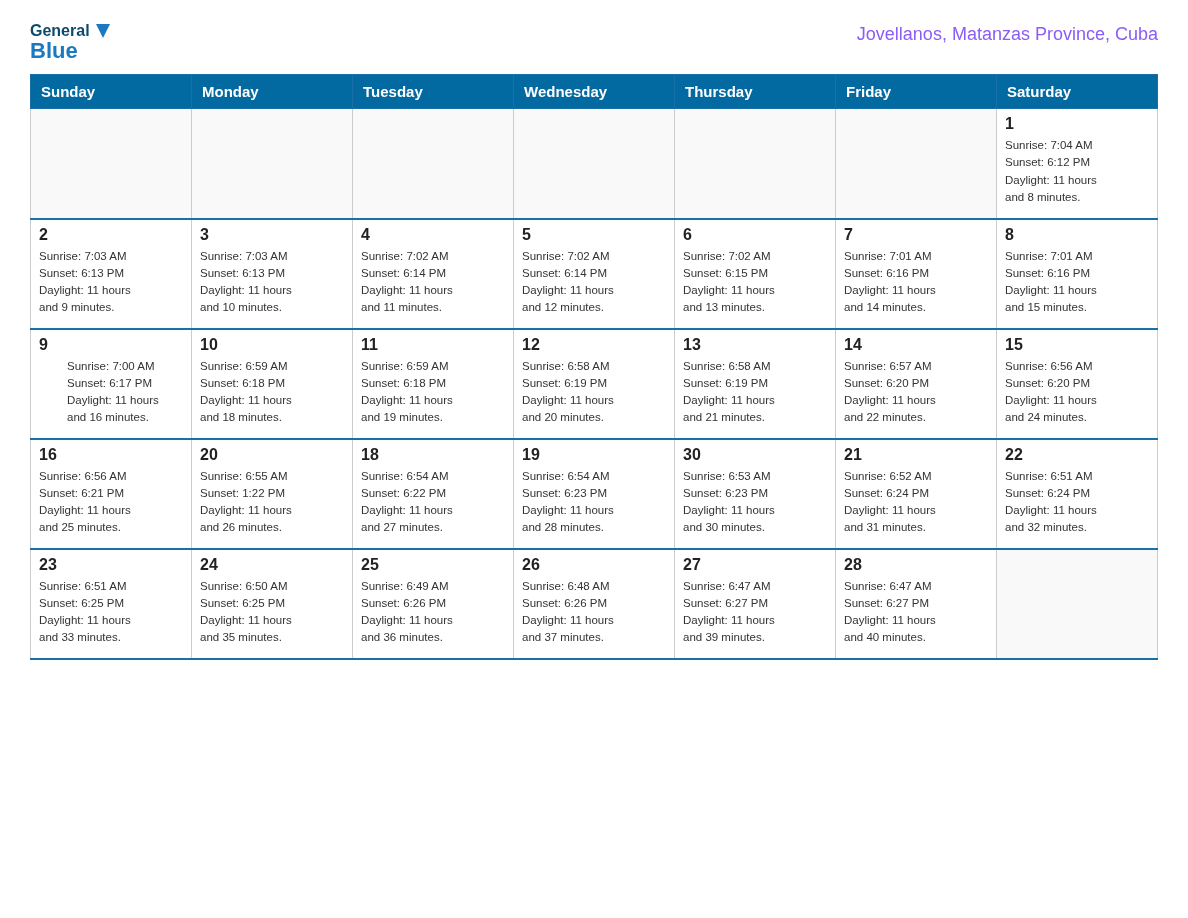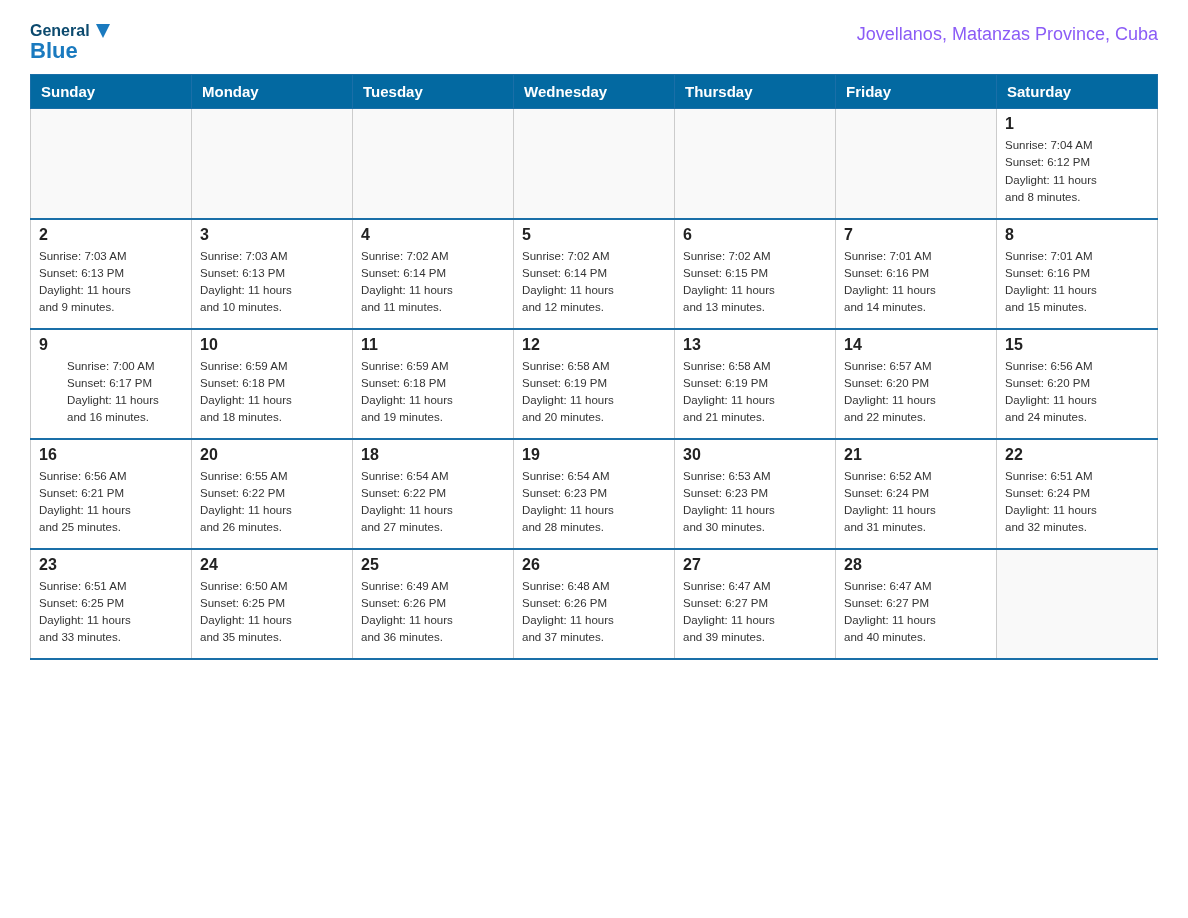--- a/index.html
+++ b/index.html
@@ -253,21 +253,21 @@
         <td>
           <div class="day-number">16</div>
           <div class="day-info" style="white-space: pre-line;">Sunrise: 6:56 AM
 Sunset: 6:21 PM
 Daylight: 11 hours
 and 25 minutes.</div>
         </td>
         <td>
           <div class="day-number">20</div>
           <div class="day-info" style="white-space: pre-line;">Sunrise: 6:55 AM
-Sunset: 6:22 PM
+Sunset: 1:22 PM
 Daylight: 11 hours
 and 26 minutes.</div>
         </td>
         <td>
           <div class="day-number">18</div>
           <div class="day-info" style="white-space: pre-line;">Sunrise: 6:54 AM
 Sunset: 6:22 PM
 Daylight: 11 hours
 and 27 minutes.</div>
         </td>

